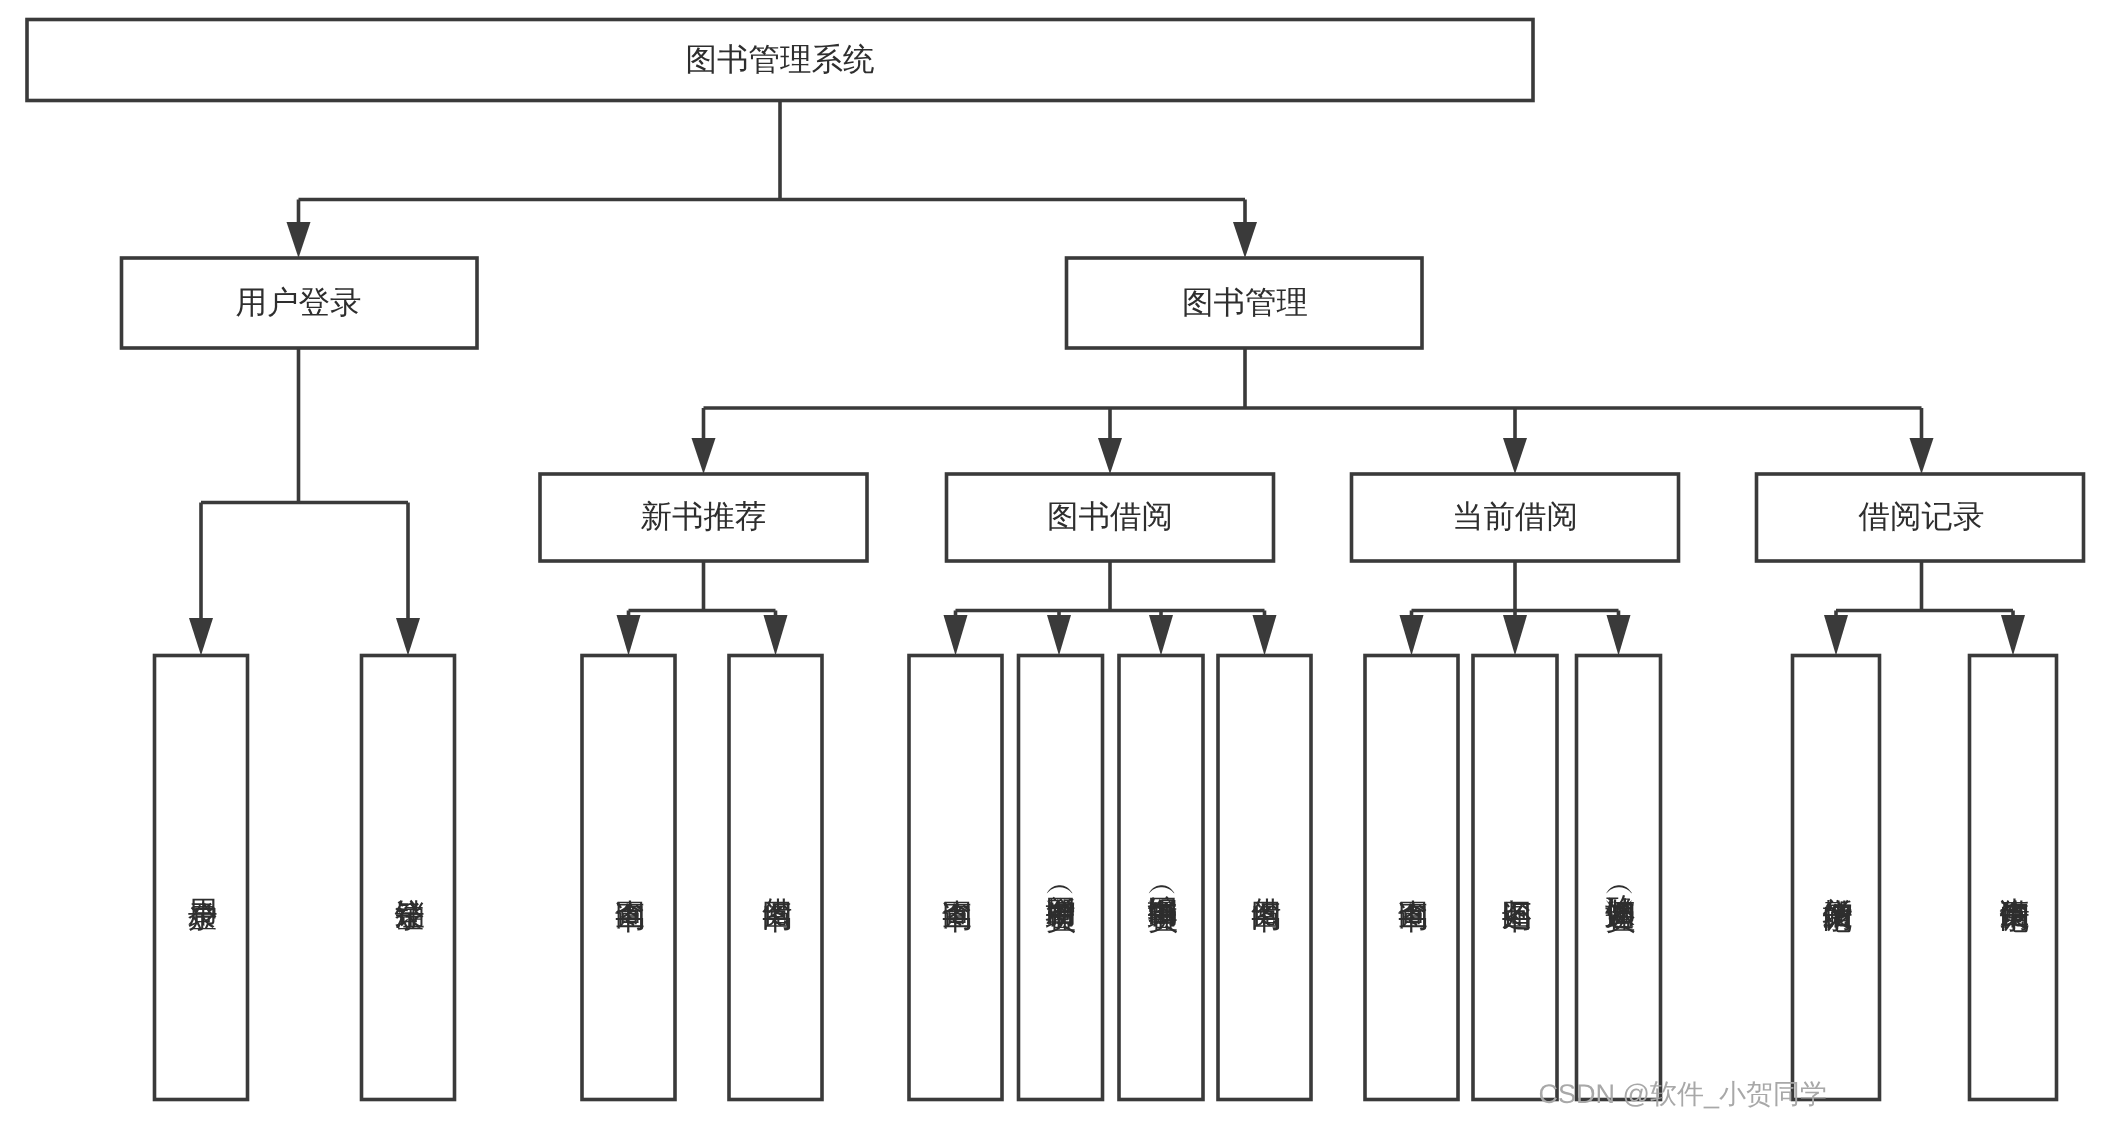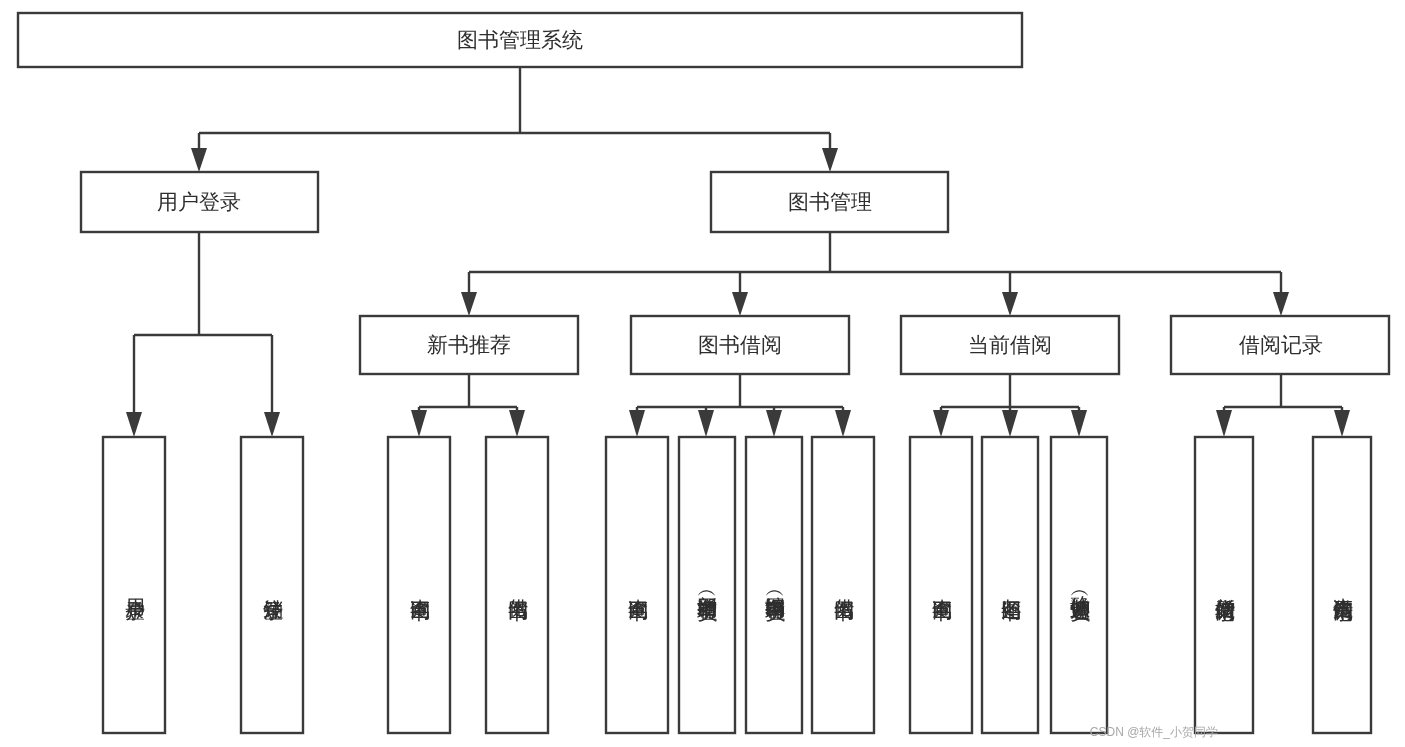--- a/index.html
+++ b/index.html
@@ -54,21 +54,21 @@
     font-size: 20px;
     writing-mode: vertical-rl;
     text-orientation: upright;
     letter-spacing: 1px;
   }
   .watermark {
     position: absolute;
     right: 8px;
     bottom: 6px;
     font-family: "Liberation Sans", "DejaVu Sans", sans-serif;
-    font-size: 12px;
+    font-size: 18px;
     color: #a8a8a8;
     white-space: nowrap;
     pointer-events: none;
     margin-left: 17px;
   }
 </style>
 </head>
 <body>
 
 <div id="diagram-root">

